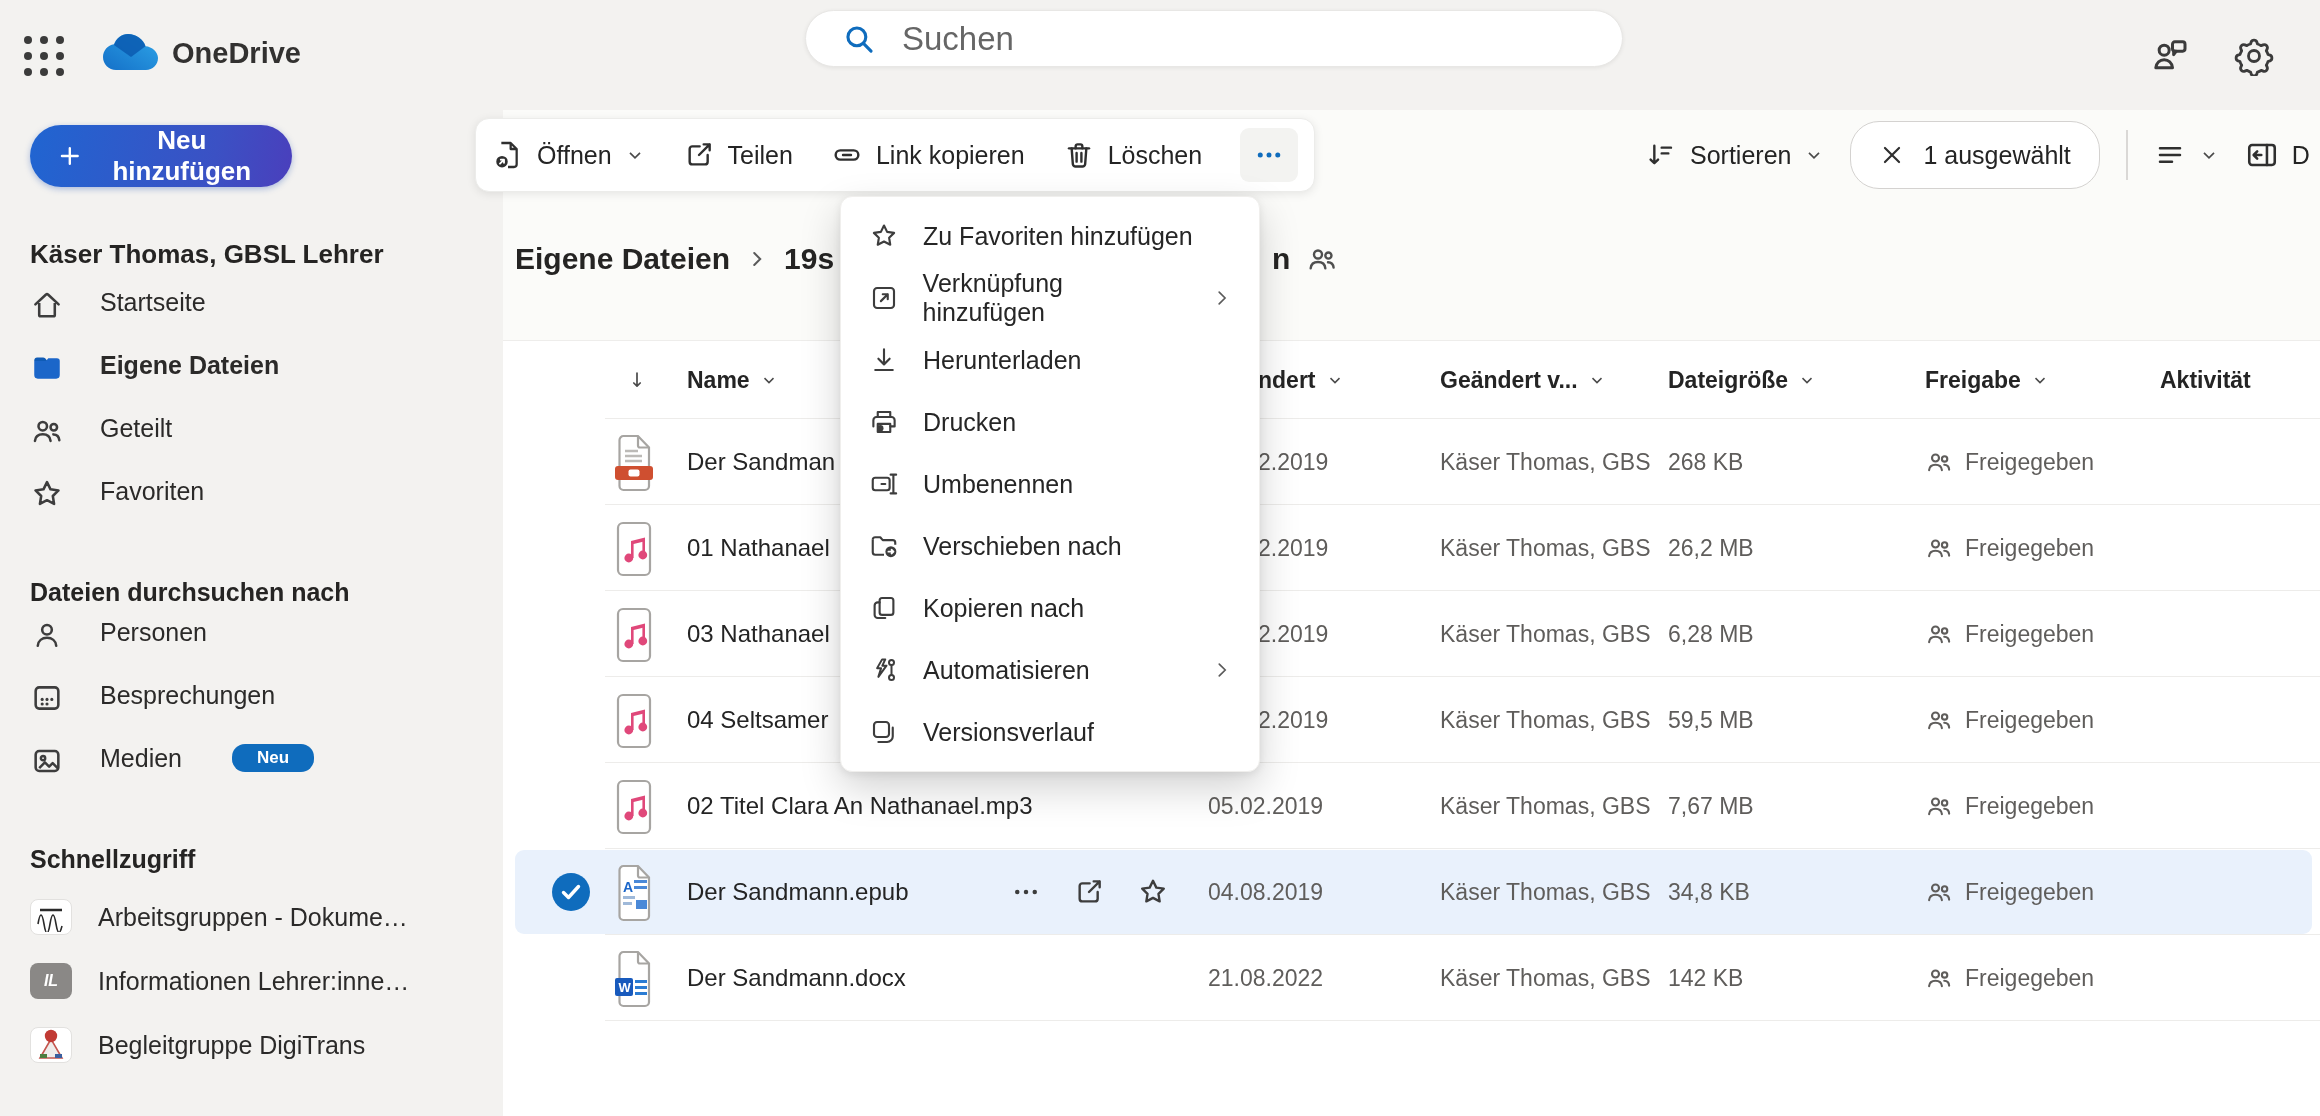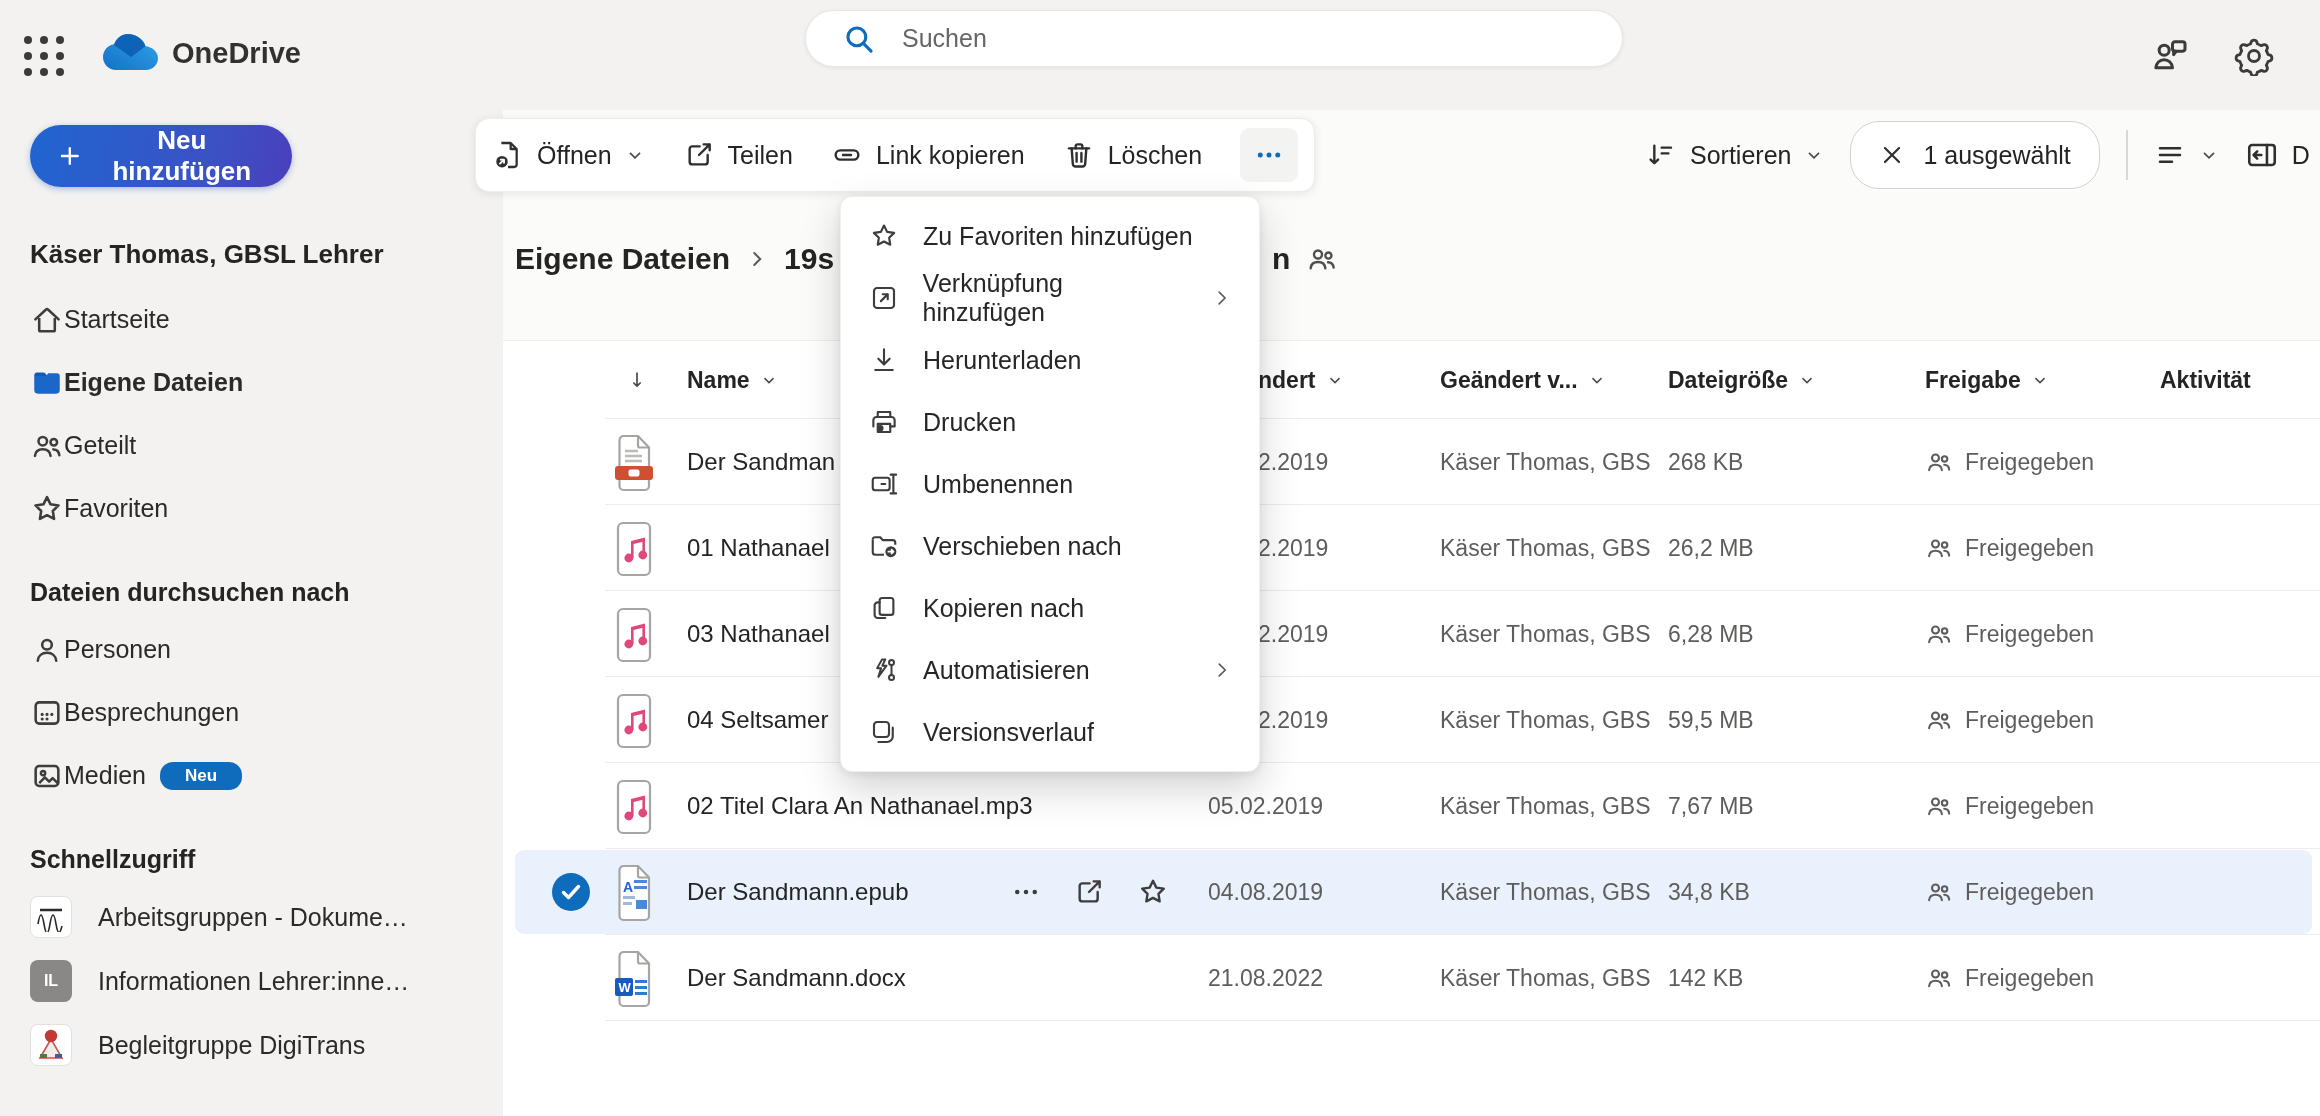--- a/index.html
+++ b/index.html
@@ -9,39 +9,39 @@
   .abs{position:absolute;}
 
   
   .waffle{left:20px;top:32px;width:48px;height:48px;display:grid;grid-template-columns:repeat(3,1fr);
     align-items:center;justify-items:center;cursor:pointer;}
   .waffle i{width:8px;height:8px;border-radius:50%;background:#3b3b3b;}
   .od-logo{left:102px;top:32px;}
   .od-title{left:172px;top:37px;font-size:29px;font-weight:600;color:#323130;}
   .search{left:805px;top:10px;width:818px;height:57px;background:#fff;border:1px solid #e8e7e5;
     border-radius:29px;box-shadow:0 1px 4px rgba(0,0,0,.07);display:flex;align-items:center;gap:24px;padding:0 0 0 36px;box-sizing:border-box;}
-  .search input{border:none;outline:none;background:transparent;font-family:inherit;font-size:25px;color:#424242;width:600px;}
+  .search input{border:none;outline:none;background:transparent;font-family:inherit;font-size:33px;color:#424242;width:600px;}
   .search input::placeholder{color:#666;}
   .top-ic{top:36px;width:40px;height:40px;cursor:pointer;}
 
   
   .sidebar{left:0;top:110px;width:503px;bottom:0;padding:0 0 0 30px;box-sizing:border-box;}
   .add-btn{margin-top:15px;width:262px;height:62px;border-radius:31px;border:none;cursor:pointer;
     background:linear-gradient(100deg,#2065d1 0%,#3b51c4 70%,#4a3fbc 100%);
     color:#fff;font-family:inherit;font-size:26px;font-weight:600;display:flex;align-items:center;gap:18px;padding:0 28px;box-sizing:border-box;
     box-shadow:0 2px 6px rgba(32,80,180,.35);}
   .acct{margin-top:52px;font-size:26px;font-weight:700;color:#252423;}
   .snav{margin-top:18px;}
-  .sn{display:flex;align-items:center;height:63px;font-size:25px;color:#2b2a29;cursor:pointer;}
+  .sn{display:flex;align-items:flex-start;gap:36px;height:63px;font-size:25px;color:#2b2a29;cursor:pointer;}
   .sn .ic{width:34px;display:flex;justify-content:center;}
   .sn.active .lbl{font-weight:600;}
   .sec-h{font-size:25px;font-weight:700;color:#252423;margin-top:26px;height:52px;line-height:52px;}
   .badge{background:#0f6cbd;color:#fff;font-size:17px;font-weight:600;border-radius:13px;padding:4px 25px;margin-left:14px;}
   .qa{display:flex;align-items:center;gap:26px;height:64px;font-size:25px;color:#2b2a29;cursor:pointer;}
-  .thumb{width:42px;height:42px;border-radius:8px;box-sizing:border-box;display:flex;align-items:center;justify-content:center;overflow:hidden;}
+  .thumb{width:42px;height:36px;border-radius:8px;box-sizing:border-box;display:flex;align-items:center;justify-content:center;overflow:hidden;font-style:italic;}
   .thumb.t1{background:#fff;border:1px solid #e2e1df;}
   .thumb.t2{background:#8a8886;color:#fff;font-size:16px;font-weight:700;}
   .thumb.t3{background:#fff;border:1px solid #e2e1df;}
 
   
   .content{left:503px;top:110px;right:0;bottom:0;background:#fbfbf9;}
   .listpanel{position:absolute;left:0;right:0;top:230px;bottom:0;background:#fff;border-top:1px solid #eeedeb;}
   .crumb{position:absolute;top:132px;left:12px;display:flex;align-items:center;gap:16px;font-size:30px;font-weight:700;color:#252423;}
   .crumb .seg{cursor:pointer;}
   .crumb-end{position:absolute;top:132px;left:769px;display:flex;align-items:center;gap:16px;font-size:30px;font-weight:700;color:#252423;}

